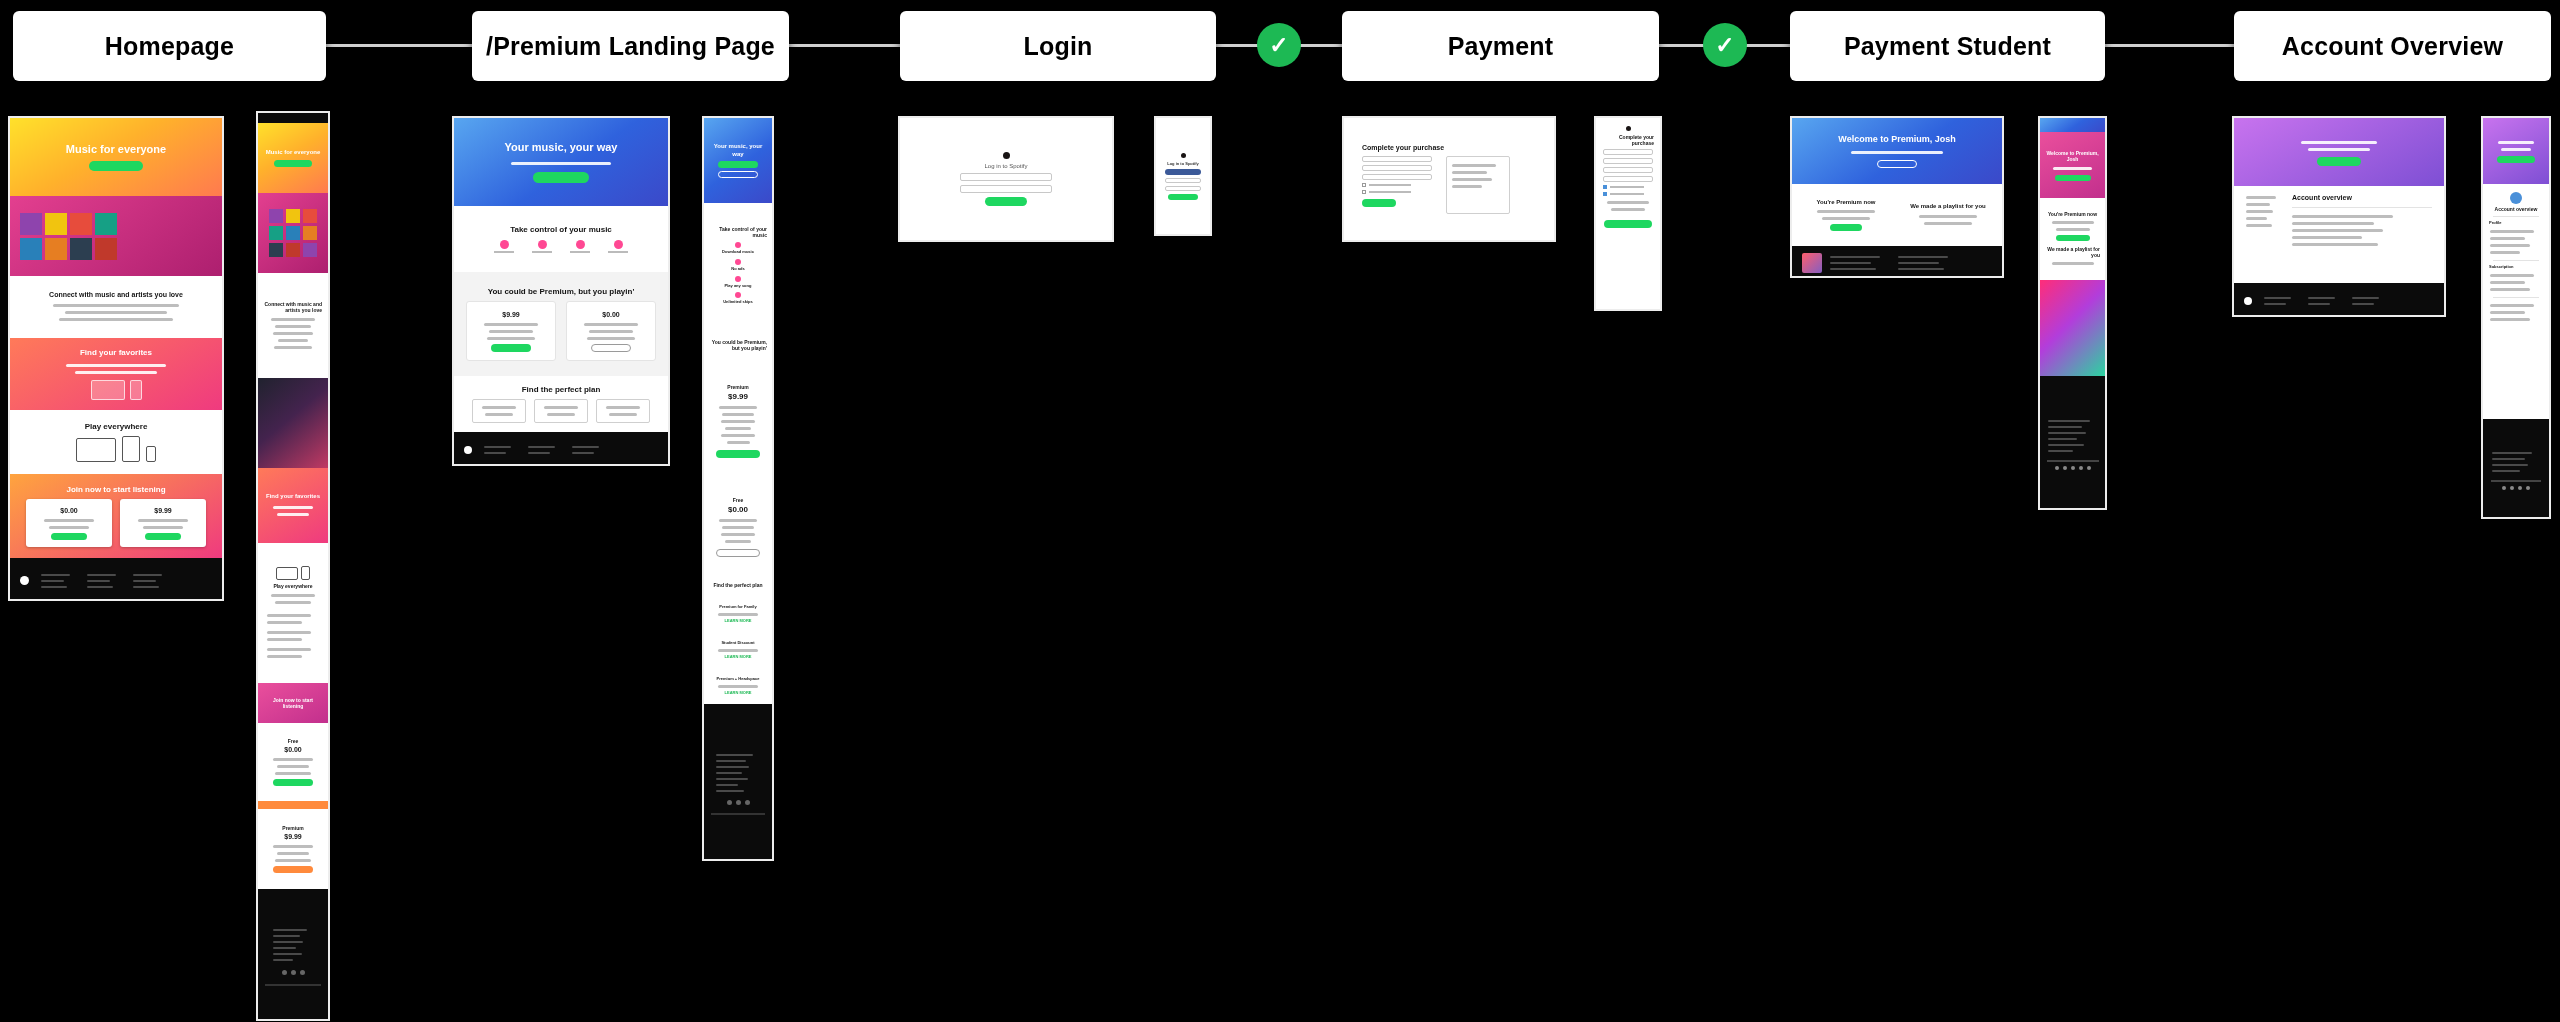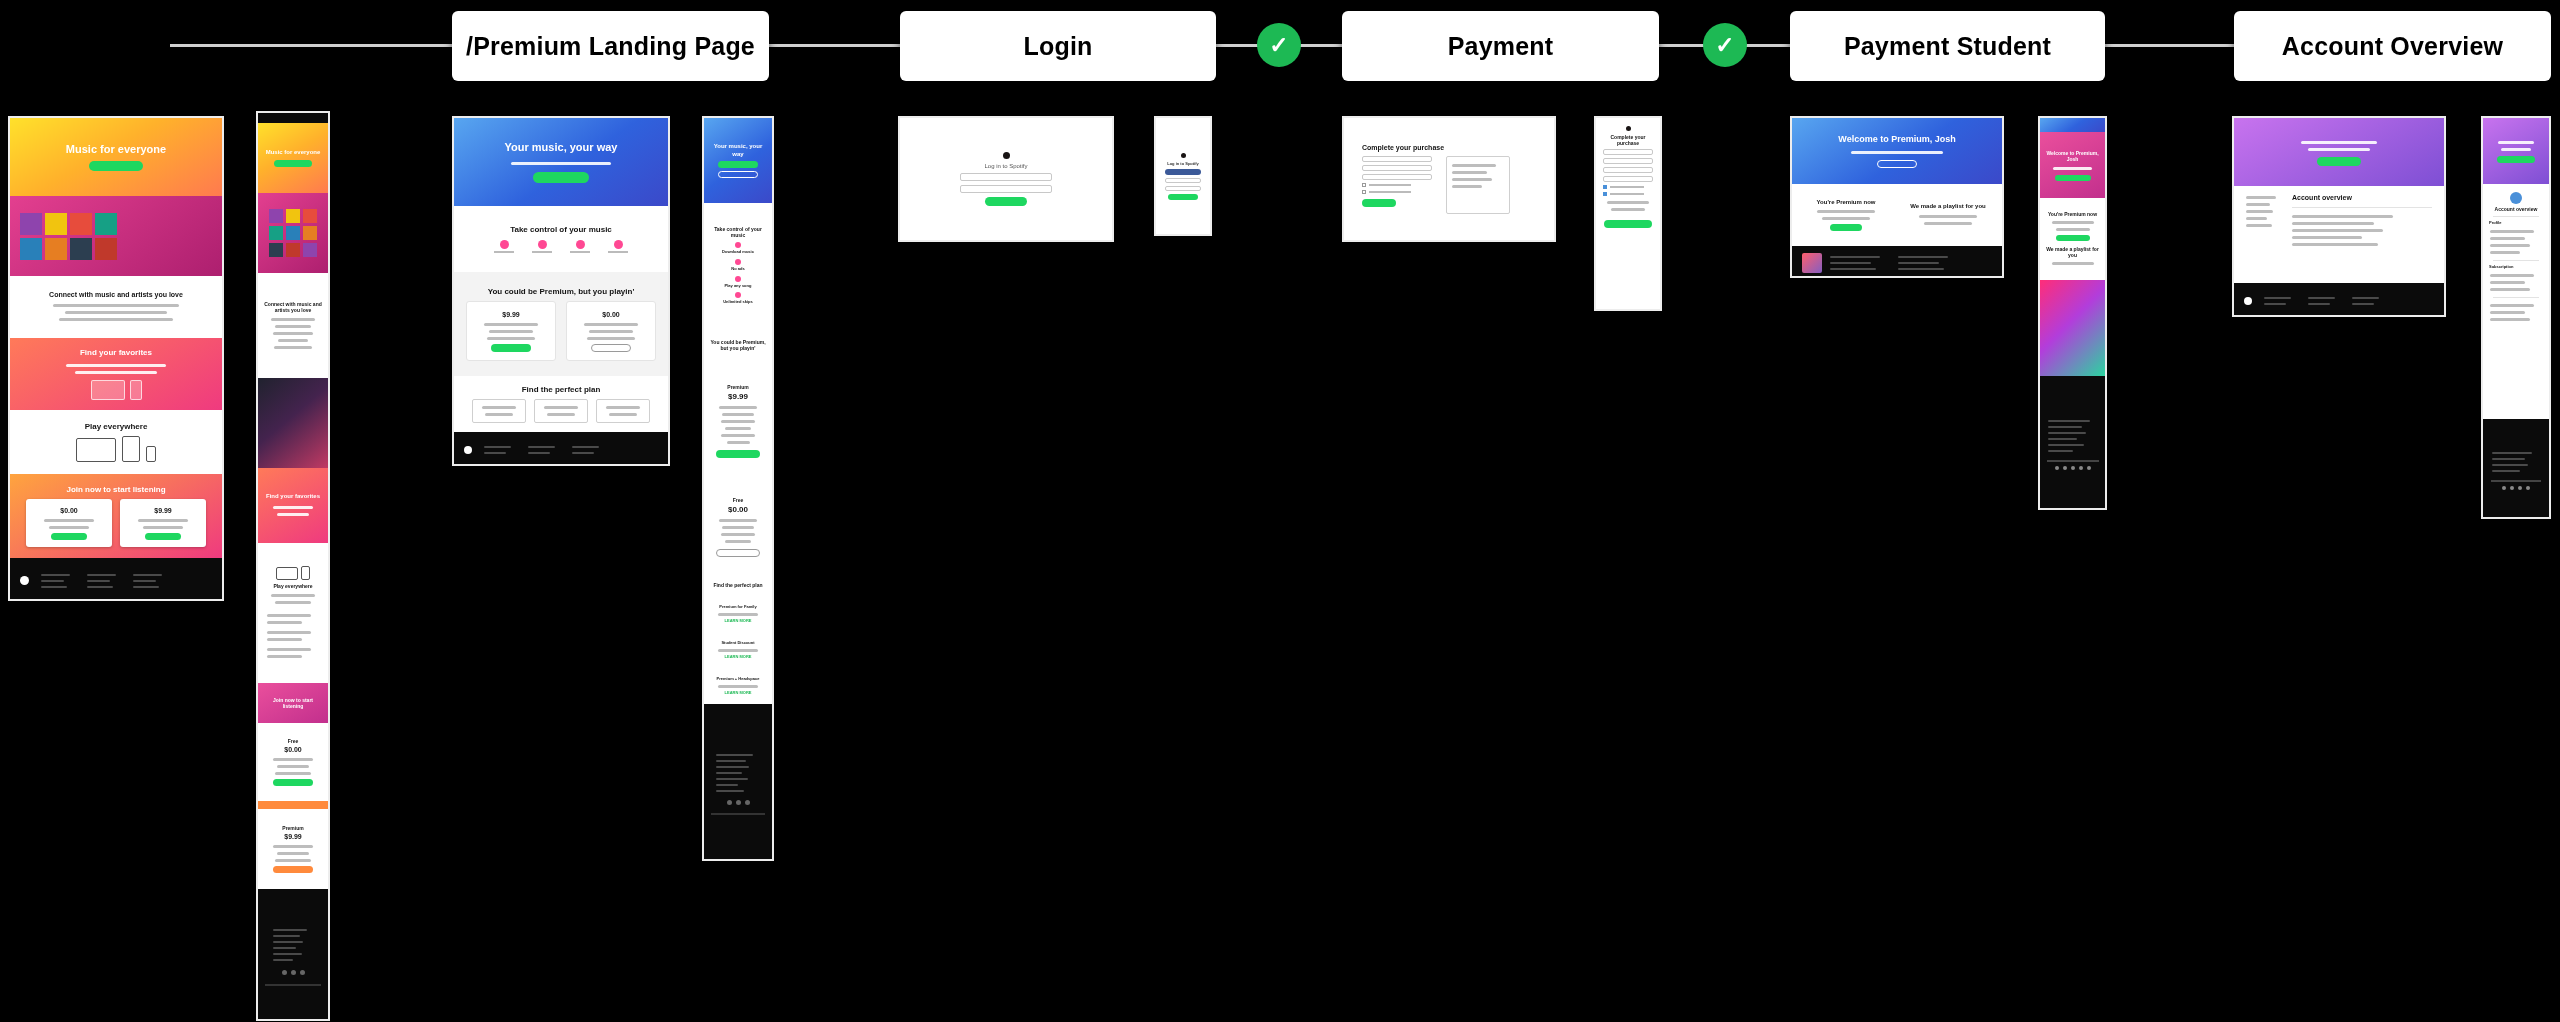--- a/index.html
+++ b/index.html
@@ -28,21 +28,21 @@
   .g-blue{background:linear-gradient(145deg,#58a6f0 0%,#2f62dd 55%,#3b49c9 100%)}
   .g-purple{background:linear-gradient(150deg,#c873ee,#7e4fd4)}
   .g-photo{background:linear-gradient(140deg,#20222e 0%,#44234e 45%,#c13a63 100%)}
   .g-cover{background:linear-gradient(135deg,#ff2d78 0%,#b23ddb 45%,#2bd4a0 100%)}
   .black{background:#0b0b0b}
   .gray{background:#f3f3f3}
   .white{background:#fff}
 
   
   .tw{color:#fff;font-weight:bold;text-align:center;line-height:1.2}
-  .td{color:#141414;font-weight:bold;text-align:center;line-height:1.2}
+  .td{color:#141414;font-weight:bold;text-align:right;line-height:1.2}
   .tg{color:#1db954;font-weight:bold;text-align:center;line-height:1.2}
   .t4{font-size:4px}.t5{font-size:5px}.t6{font-size:6px}.t7{font-size:7px}.t8{font-size:8px}.t9{font-size:9px}.t11{font-size:11px}
 
   
   .bars{display:flex;flex-direction:column;align-items:center;width:100%}
   .bars.left{align-items:flex-start}
   .bars i{display:block;height:3px;border-radius:2px;background:#bdbdbd;margin:2px 0}
   .bars.lt i{background:rgba(255,255,255,.9)}
   .bars.dk i{background:#4a4a4a;height:2px}
   .bars i:nth-child(1){width:84%}
@@ -84,21 +84,24 @@
   .input{border:1px solid #c8c8c8;border-radius:2px;background:#fff}
   .rect{border:1px solid #555;border-radius:2px;display:inline-block}
 </style>
 </head>
 <body>
 
 <div id="canvas">
 
   <div class="flow-line"></div>
 
-  <div class="step" style="left:452px;width:317px">
+  <div class="step" style="left:13px;width:313px">
+    <span>Homepage</span>
+  </div>
+  <div class="step" style="left:472px;width:317px">
     <span>/Premium Landing Page</span>
   </div>
   <div class="step" style="left:1342px;width:317px">
     <span>Payment</span>
   </div>
   <div class="step" style="left:900px;width:316px">
     <span>Login</span>
   </div>
   <div class="step" style="left:1790px;width:315px">
     <span>Payment Student</span>

